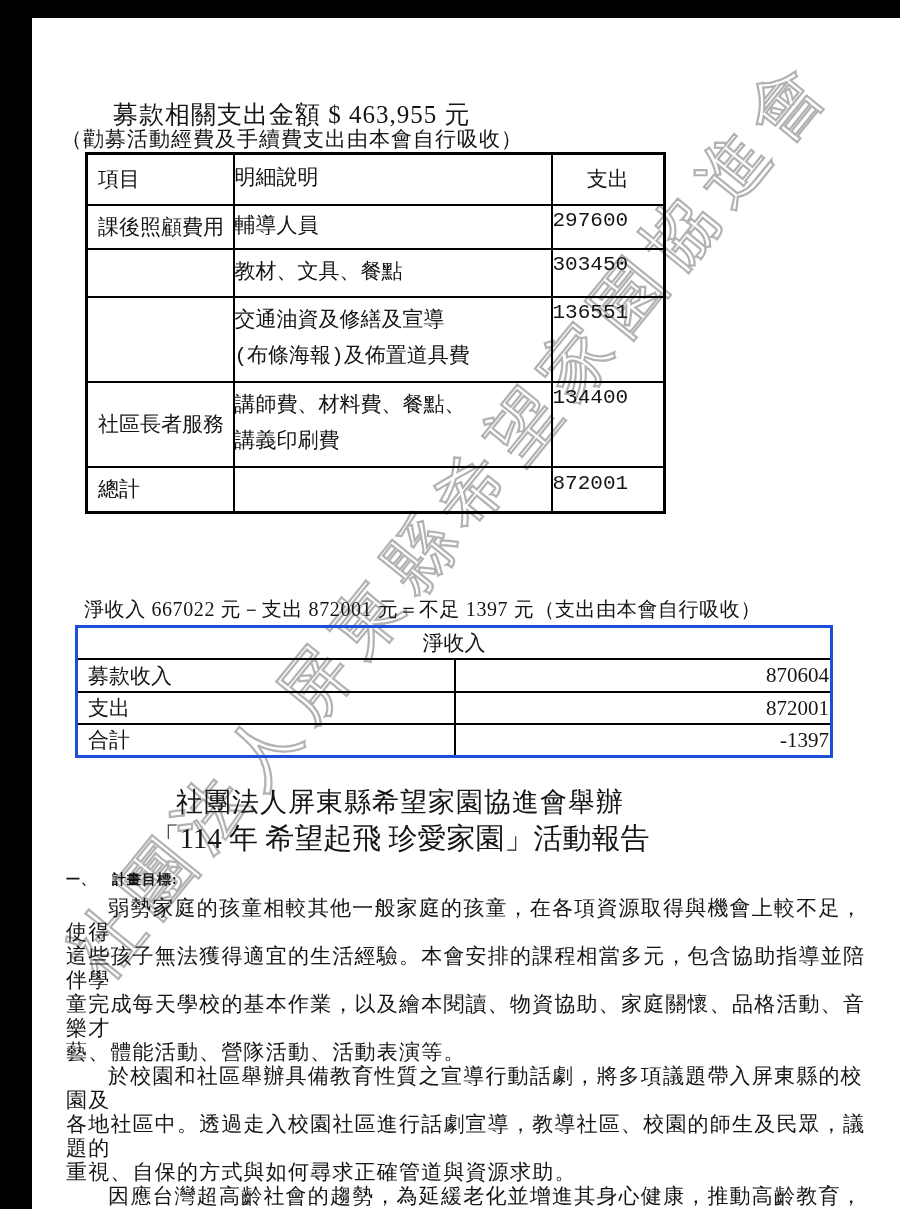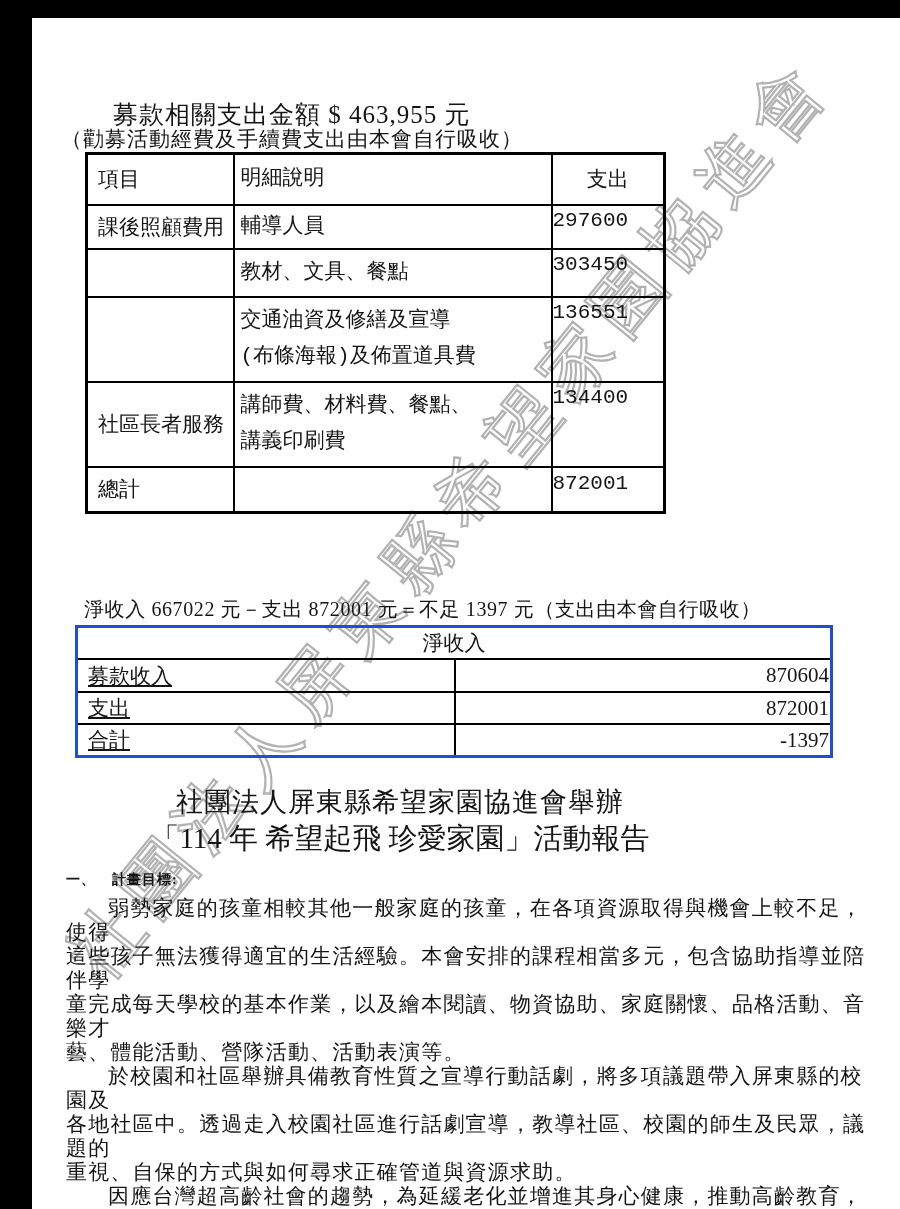--- a/index.html
+++ b/index.html
@@ -29,31 +29,31 @@
   .content > div, .content > table, .content > section { position:absolute; }
 
   .line1 { left:113px; top:98px;  font-size:25px; letter-spacing:1px; }
   .line2 { left:61px;  top:125px; font-size:21px; letter-spacing:1px; }
 
   table { border-collapse:collapse; table-layout:fixed; background:transparent; }
   td { border:2px solid #000; font-size:21px; overflow:hidden; }
 
   .t1 { left:85px; top:152px; width:578px; border:3px solid #000;font-family:Liberation Mono, monospace; }
   .t1 .c-item { vertical-align:middle; padding-left:10px; }
-  .t1 .c-det  { vertical-align:middle; padding-left:6px; line-height:36px; white-space:pre-line; }
+  .t1 .c-det  { vertical-align:middle; padding-left:0; line-height:36px; white-space:pre-line; }
   .t1 .c-amt  { vertical-align:top; text-align:left; padding:3px 8px 12px 0; }
   .t1 .hrow td { vertical-align:middle; }
   .t1 .hrow .c-amt { text-align:center; vertical-align:middle; padding:0; }
   .t1 .r-total .c-amt { vertical-align:middle; padding-top:0; }
 
   .net-line { left:84px; top:596px; font-size:20px; letter-spacing:0.6px; }
 
   .t2 { left:75px; top:625px; width:755px; border:3px solid #1d4ed8; }
   .t2 .c-title { text-align:center; vertical-align:middle; font-size:21px; }
-  .t2 .c-lbl { vertical-align:middle; padding-left:10px;text-decoration:underline; }
+  .t2 .c-lbl { vertical-align:middle; padding-left:10px; }
   .t2 .c-val { vertical-align:middle; text-align:right; }
 
   .title1 { left:0; top:784px; width:800px; text-align:center; font-size:27px; letter-spacing:1px; }
   .title2 { left:0; top:819px; width:800px; text-align:center; font-size:29px; }
 
   .section-head { left:66px; top:871px; font-size:14px; font-weight:bold; letter-spacing:1px; }
   .section-head .sec-no { margin-right:16px; }
 
   .paragraphs { left:66px; top:896px; width:800px; font-size:21px; line-height:24px; letter-spacing:1.2px; }
   .paragraphs p { margin:0; text-indent:2em; white-space:pre-line; }

